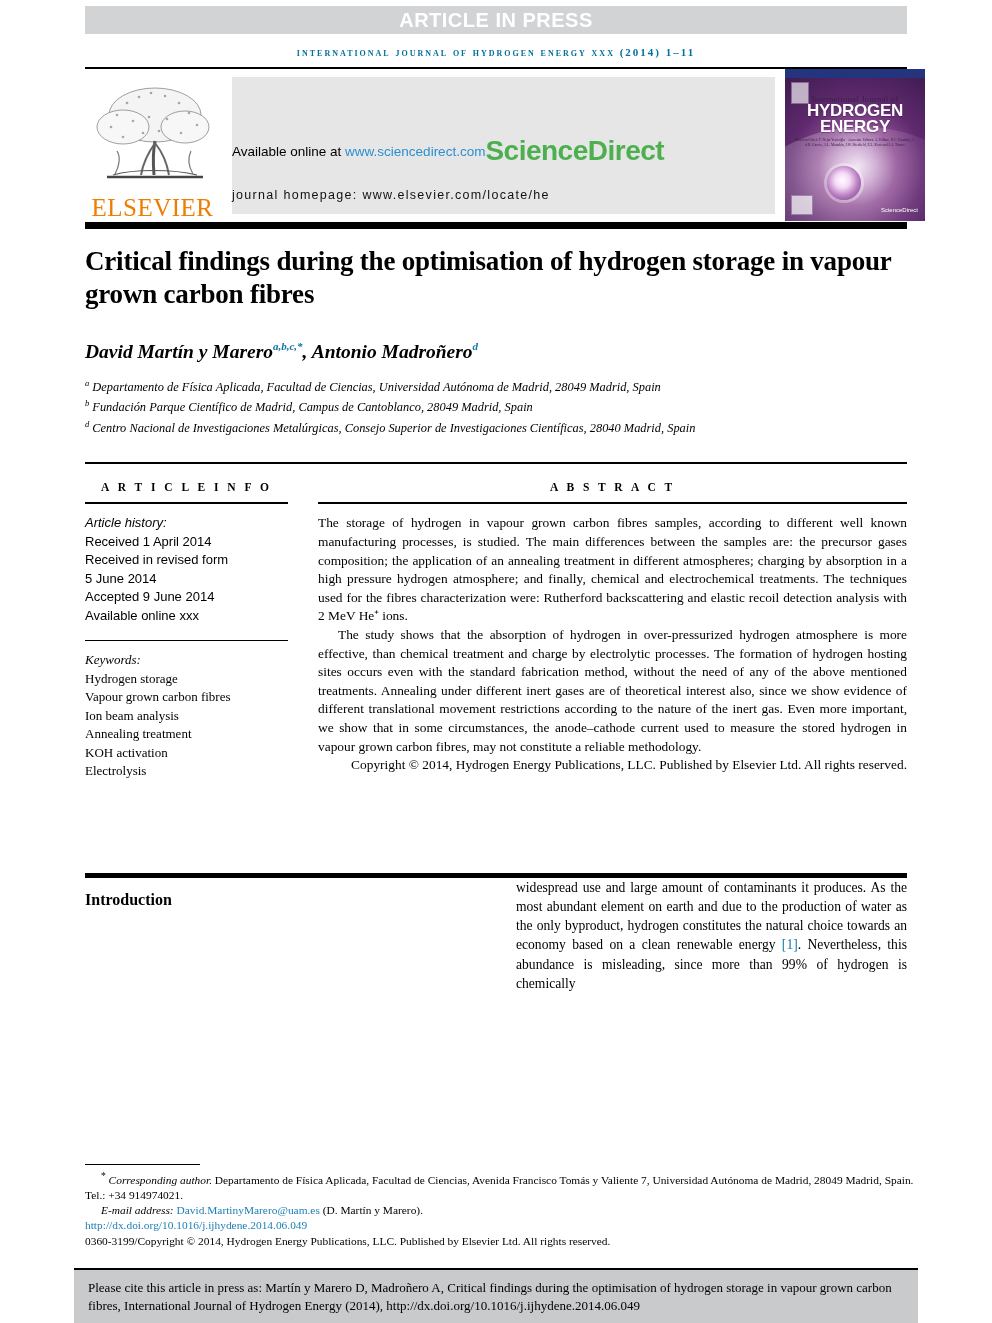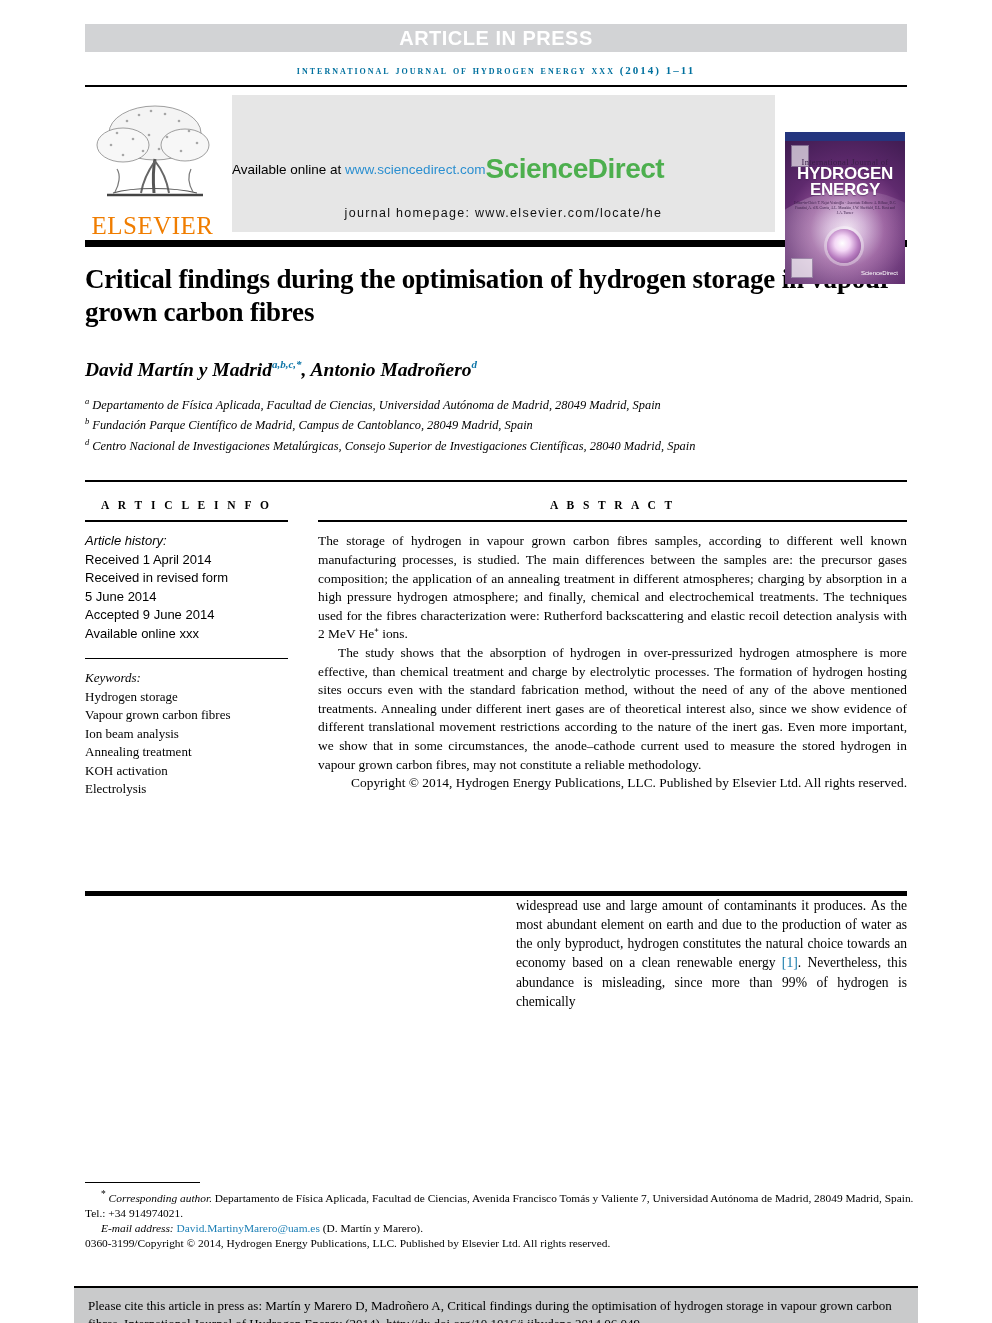--- a/index.html
+++ b/index.html
@@ -18,21 +18,21 @@
   .page {
     position: relative;
     width: 992px;
     height: 1323px;
     box-sizing: border-box;
     padding: 0 85px;
   }
 
   
   .aip-banner {
-    margin-top: 24px;
+    margin-top: 6px;
     height: 28px;
     background: #d2d3d5;
     display: flex;
     align-items: center;
     justify-content: center;
   }
   .aip-banner span {
     color: #ffffff;
     font-family: "Liberation Sans", sans-serif;
     font-weight: bold;
@@ -110,38 +110,36 @@
     font-weight: bold;
     font-size: 28px;
     color: #4daf4e;
     letter-spacing: -0.5px;
   }
   .sd-homepage {
     position: absolute;
     bottom: 12px;
     left: 0;
     right: 0;
-    text-align: center;
     font-family: "Liberation Sans", sans-serif;
     font-size: 12.5px;
     letter-spacing: 1.3px;
     color: #111;
   }
   .cover-block {
     width: 122px;
     flex: 0 0 122px;
     padding: 0;
   }
   .cover {
-    width: 120px;
+    width: 140px;
     height: 152px;
     position: relative;
     overflow: hidden;
     background: #a21caf;
-    margin-top: 45px;
   }
   .cover-topbar {
     height: 9px;
     background: #24357e;
   }
   .cover-body {
     position: absolute;
     top: 9px; left: 0; right: 0; bottom: 0;
     background:
       radial-gradient(circle at 52% 62%, #f0e2f2 0%, #c9a3cf 16%, #8e4e93 34%, #5f2a6e 58%, #3e1b50 100%),
@@ -458,21 +456,21 @@
       </div>
     </div>
 
   </div>
 
   <div class="rule-thick-black"></div>
 
   <h1 class="title">Critical findings during the optimisation of hydrogen storage in vapour grown carbon fibres</h1>
 
   <div class="authors">
-    <span>David Martín y Madrid</span><sup>a,b,c,*</sup><span>, </span><span>Antonio Madroñero</span><sup>d</sup>
+    <span>David Martín y Marero</span><sup>a,b,c,*</sup><span>, </span><span>Antonio Madroñero</span><sup>d</sup>
   </div>
 
   <div class="affils">
     <div><sup>a</sup> <span>Departamento de Física Aplicada, Facultad de Ciencias, Universidad Autónoma de Madrid, 28049 Madrid, Spain</span></div>
     <div><sup>b</sup> <span>Fundación Parque Científico de Madrid, Campus de Cantoblanco, 28049 Madrid, Spain</span></div>
     <div><sup>d</sup> <span>Centro Nacional de Investigaciones Metalúrgicas, Consejo Superior de Investigaciones Científicas, 28040 Madrid, Spain</span></div>
   </div>
 
   <div class="info-wrap">
     <div class="rule-thin-black"></div>
@@ -510,35 +508,37 @@
           <p class="copyright">Copyright © 2014, Hydrogen Energy Publications, LLC. Published by Elsevier Ltd. All rights reserved.</p>
         </div>
       </div>
 
     </div>
   </div>
 
   <div class="body-rule"></div>
   <div class="body-cols">
     <div class="bcol left">
+      <div class="body-head">Introduction</div>
     </div>
     <div class="bcol">
       <p class="body-p nogap"><span>widespread use and large amount of contaminants it produces. As the most abundant element on earth and due to the production of water as the only byproduct, hydrogen constitutes the natural choice towards an economy based on a clean renewable energy </span><span class="ref">[1]</span><span>. Nevertheless, this abundance is misleading, since more than 99% of hydrogen is chemically</span></p>
     </div>
   </div>
 
   <div class="foot-wrap">
     <div class="foot-rule"></div>
     <div class="foot">
       <div class="indent">
         <sup>*</sup> <span class="ital">Corresponding author.</span><span> Departamento de Física Aplicada, Facultad de Ciencias, Avenida Francisco Tomás y Valiente 7, Universidad Autónoma de Madrid, 28049 Madrid, Spain. Tel.: +34 914974021.</span>
       </div>
       <div class="indent">
         <span class="ital">E-mail address: </span><span class="link">David.MartinyMarero@uam.es</span><span> (D. Martín y Marero).</span>
       </div>
+      <div class="doi">http://dx.doi.org/10.1016/j.ijhydene.2014.06.049</div>
       <div>0360-3199/Copyright © 2014, Hydrogen Energy Publications, LLC. Published by Elsevier Ltd. All rights reserved.</div>
     </div>
   </div>
 
   <div class="cite-box">
     <p>Please cite this article in press as: Martín y Marero D, Madroñero A, Critical findings during the optimisation of hydrogen storage in vapour grown carbon fibres, International Journal of Hydrogen Energy (2014), http://dx.doi.org/10.1016/j.ijhydene.2014.06.049</p>
   </div>
 
 </div>
 

